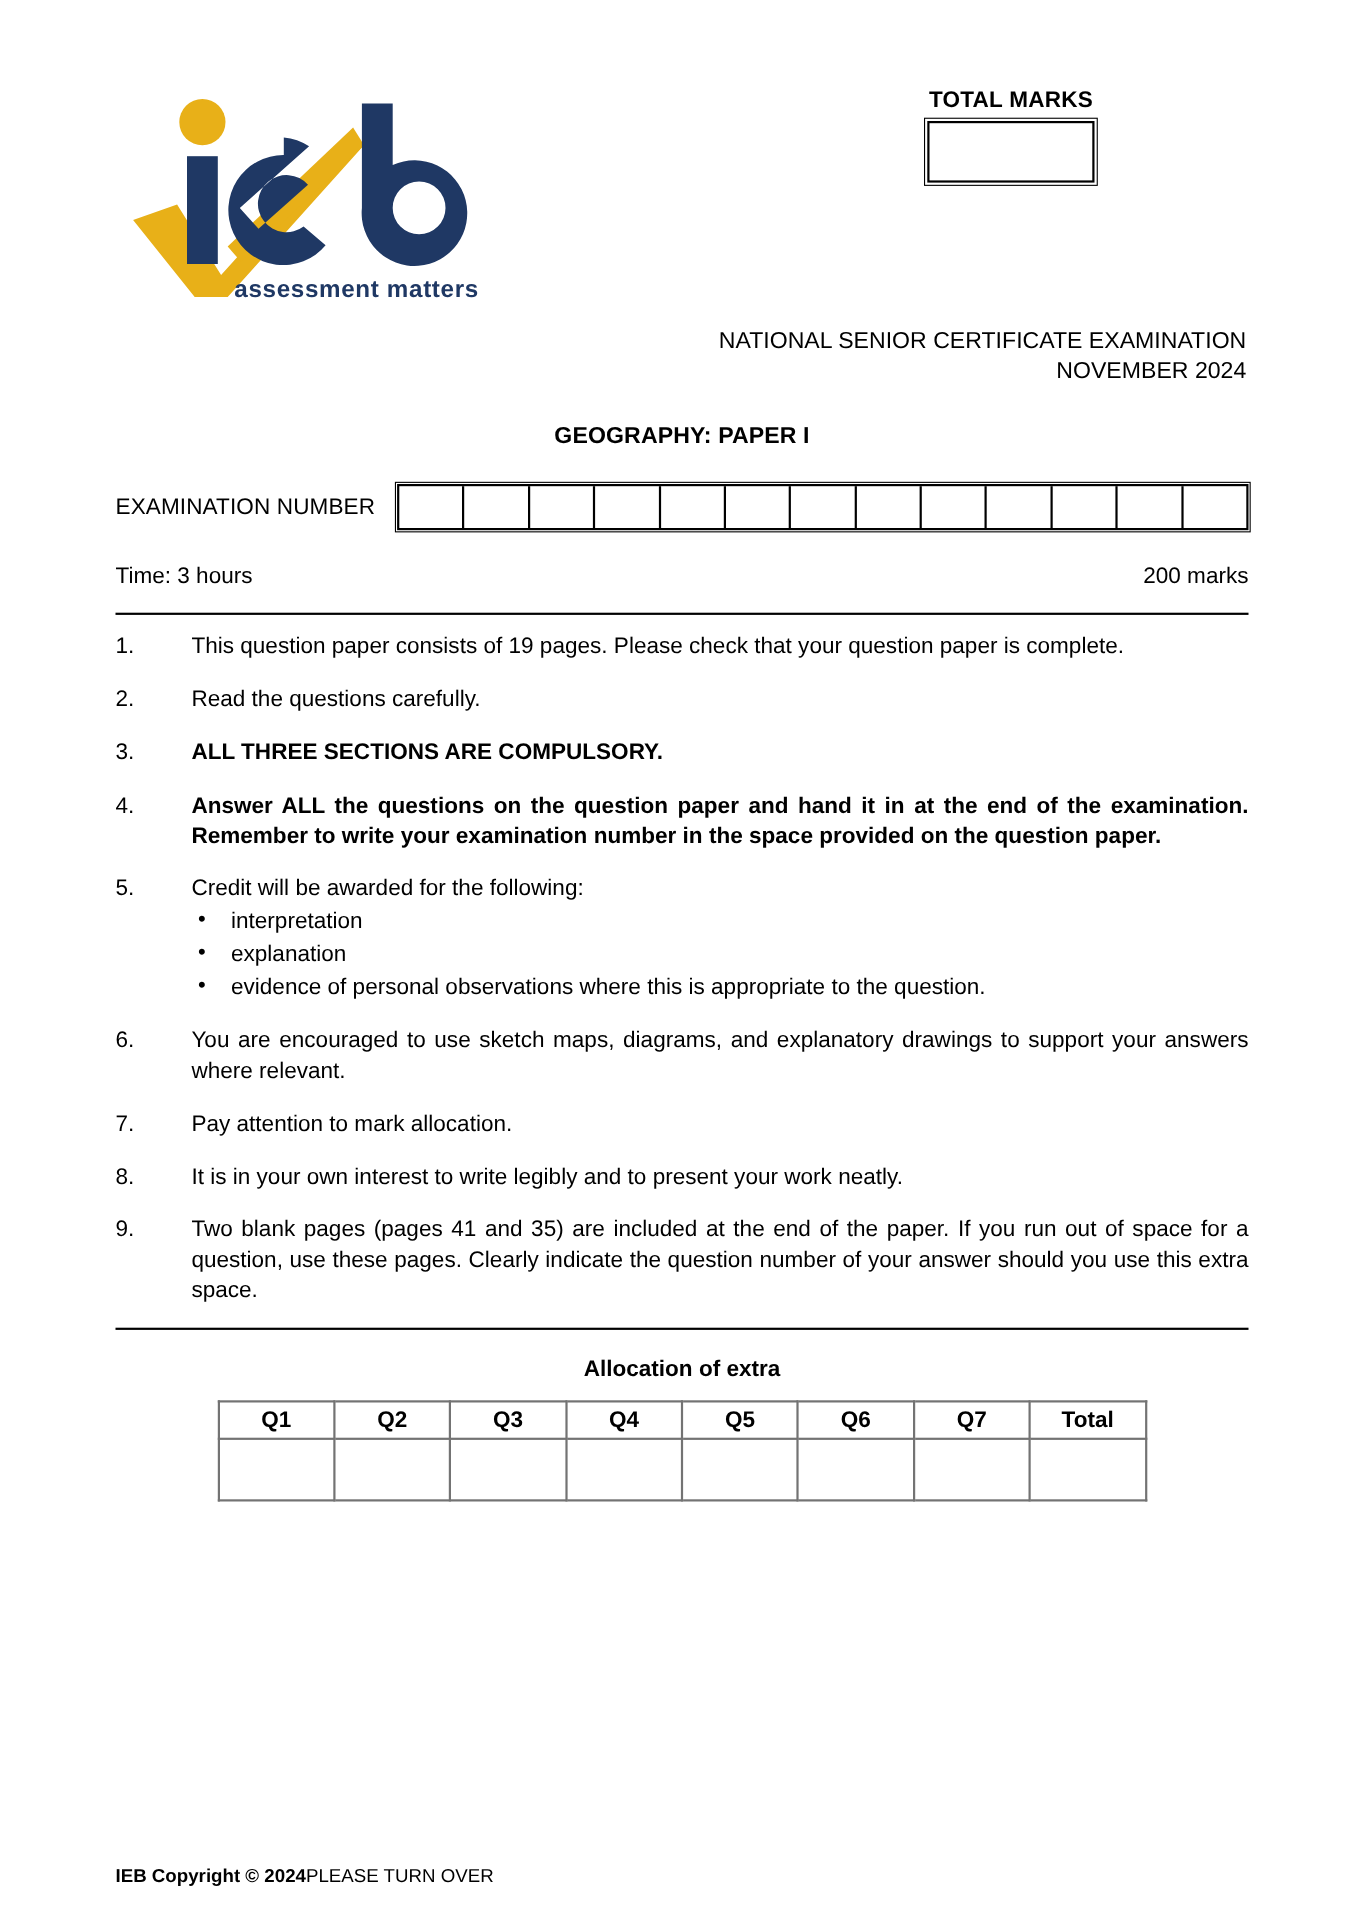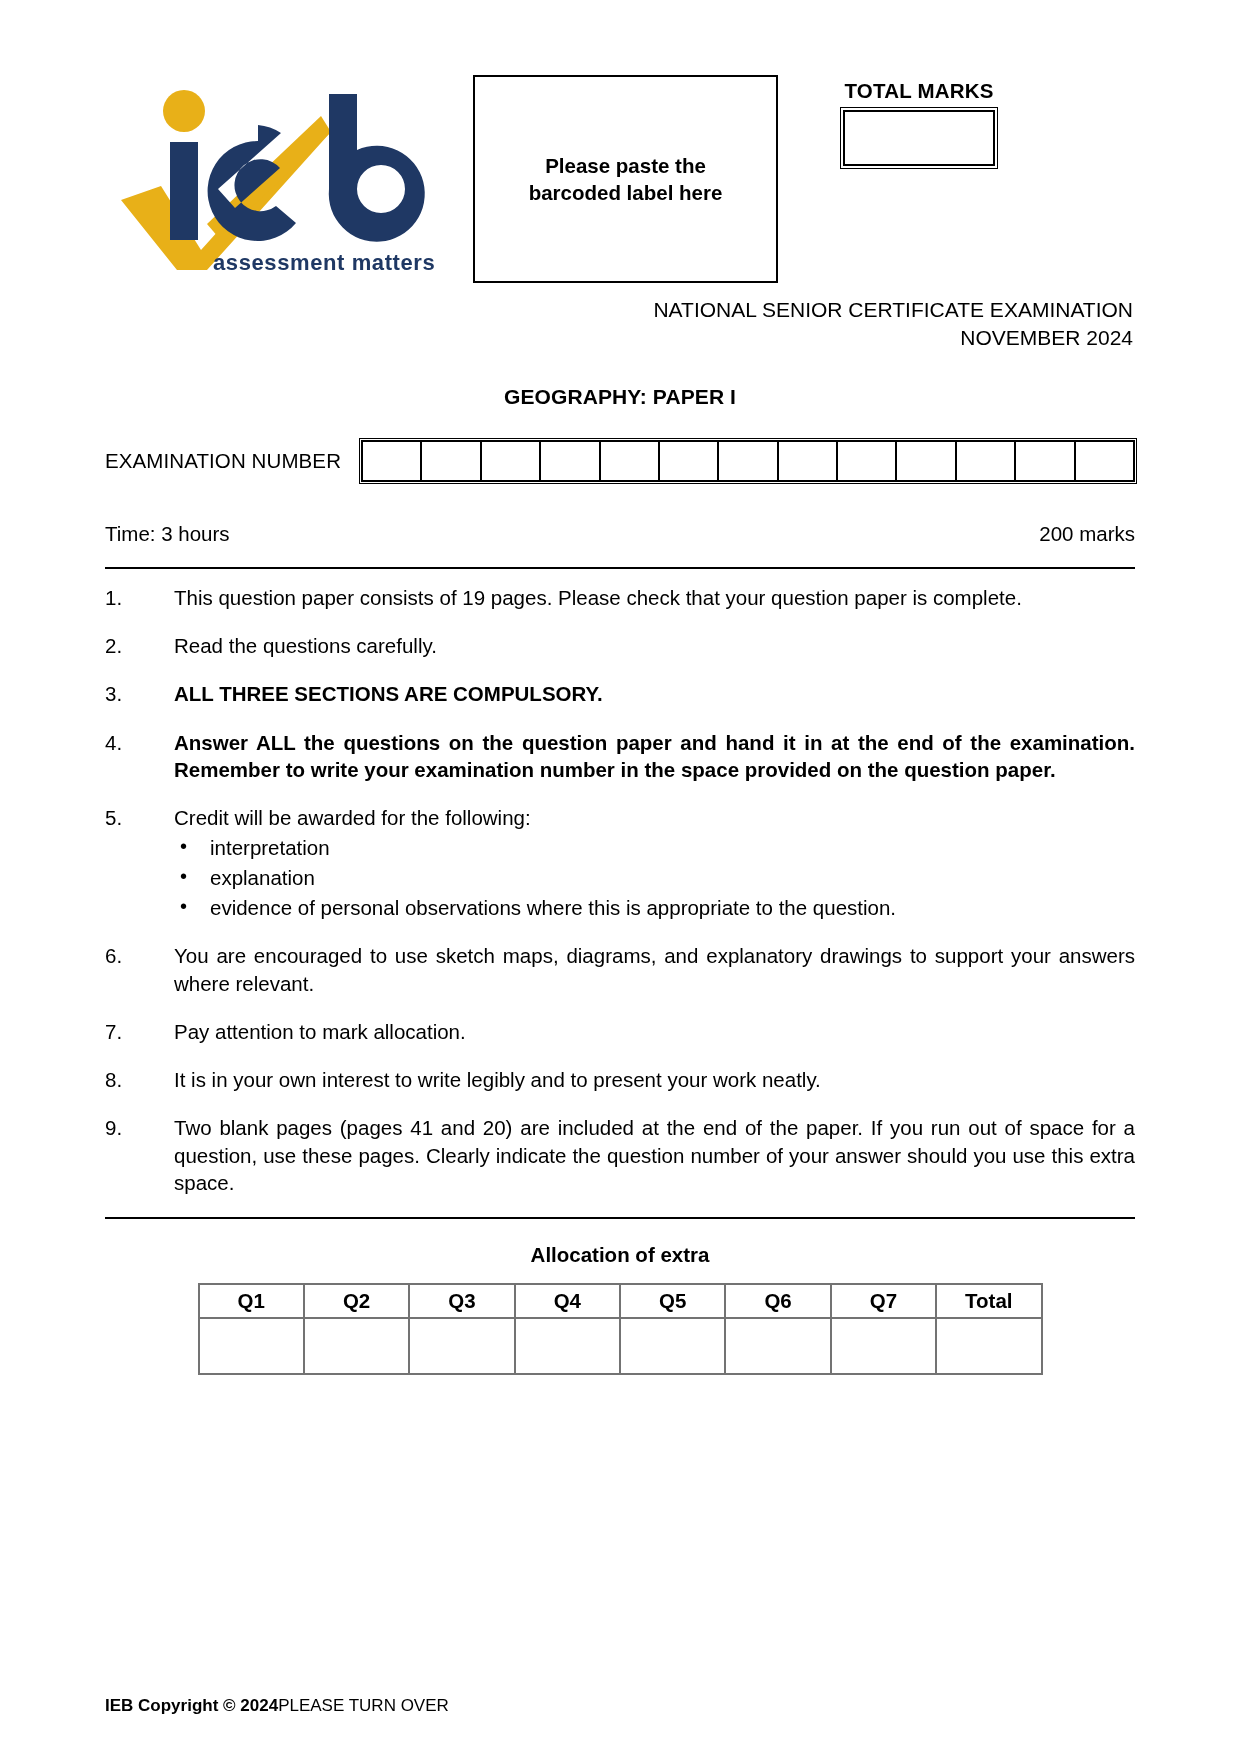--- a/index.html
+++ b/index.html
@@ -125,21 +125,21 @@
     border-right: 2px solid #000;
     box-sizing: border-box;
   }
   .exam-cell:last-child { border-right: none; }
 
   
   .time-marks {
     display: flex;
     justify-content: space-between;
     font-size: 20.5px;
-    margin-top: 40px;
+    margin-top: 30px;
     gap: 26px;
   }
 
   .rule {
     border: none;
     border-top: 2px solid #000;
     margin: 21px 0 0 0;
     height: 0;
   }
 
@@ -241,23 +241,20 @@
         <rect x="55" y="68" width="28" height="98" fill="#1F3864"></rect>
 
         <path d="M143 67 a50 50 0 1 0 38 82 l-20 -17 a26 26 0 1 1 4 -38 l-45 40 l-17 -19 l63 -56 a50 50 0 0 0 -23 -8 z" fill="#1F3864"></path>
 
         <path d="M214 20 h28 v56 a48 48 0 1 1 -28 39 z m28 95 a24 24 0 1 0 48 0 a24 24 0 1 0 -48 0 z" fill="#1F3864"></path>
 
         <text x="98" y="196" font-family="Liberation Sans, sans-serif" font-size="22" font-weight="bold" fill="#1F3864" letter-spacing="0.6">assessment matters</text>
       </svg>
     </div>
 
-    <div class="barcode-box">
-      <div class="barcode-text">Please paste the barcoded label here</div>
-    </div>
 
     <div class="total-marks-wrap">
       <div class="total-marks-label">TOTAL MARKS</div>
       <div class="total-marks-box"></div>
     </div>
   </div>
 
   <div class="title-block">
     <div>NATIONAL SENIOR CERTIFICATE EXAMINATION</div>
     <div>NOVEMBER 2024</div>
@@ -323,21 +320,21 @@
       <div class="instr">
         <div class="instr-num">7.</div>
         <div class="instr-text left">Pay attention to mark allocation.</div>
       </div>
       <div class="instr">
         <div class="instr-num">8.</div>
         <div class="instr-text">It is in your own interest to write legibly and to present your work neatly.</div>
       </div>
       <div class="instr">
         <div class="instr-num">9.</div>
-        <div class="instr-text">Two blank pages (pages 41 and 20) are included at the end of the paper. If you run out of space for a question, use these pages. Clearly indicate the question number of your answer should you use this extra space.</div>
+        <div class="instr-text">Two blank pages (pages 41 and 35) are included at the end of the paper. If you run out of space for a question, use these pages. Clearly indicate the question number of your answer should you use this extra space.</div>
       </div>
     </div>
 
   <hr class="rule">
 
   <div class="alloc-title">Allocation of extra</div>
   <table class="alloc-table">
     <thead>
         <tr id="alloc-head">
           <th>Q1</th>

